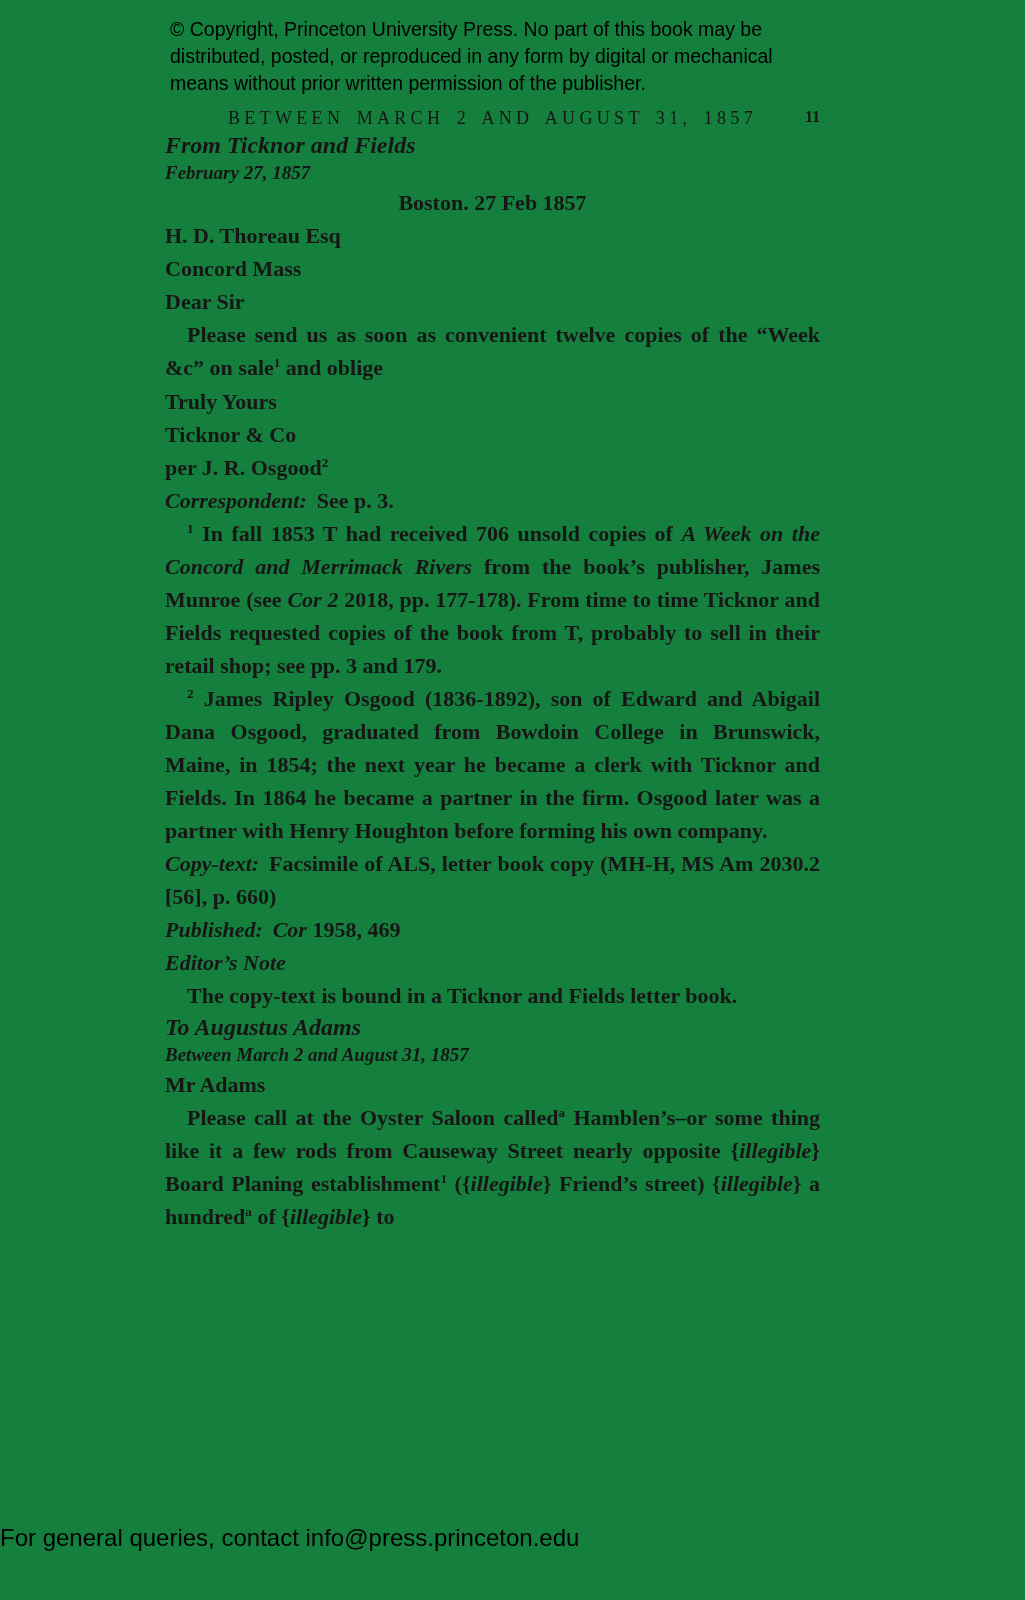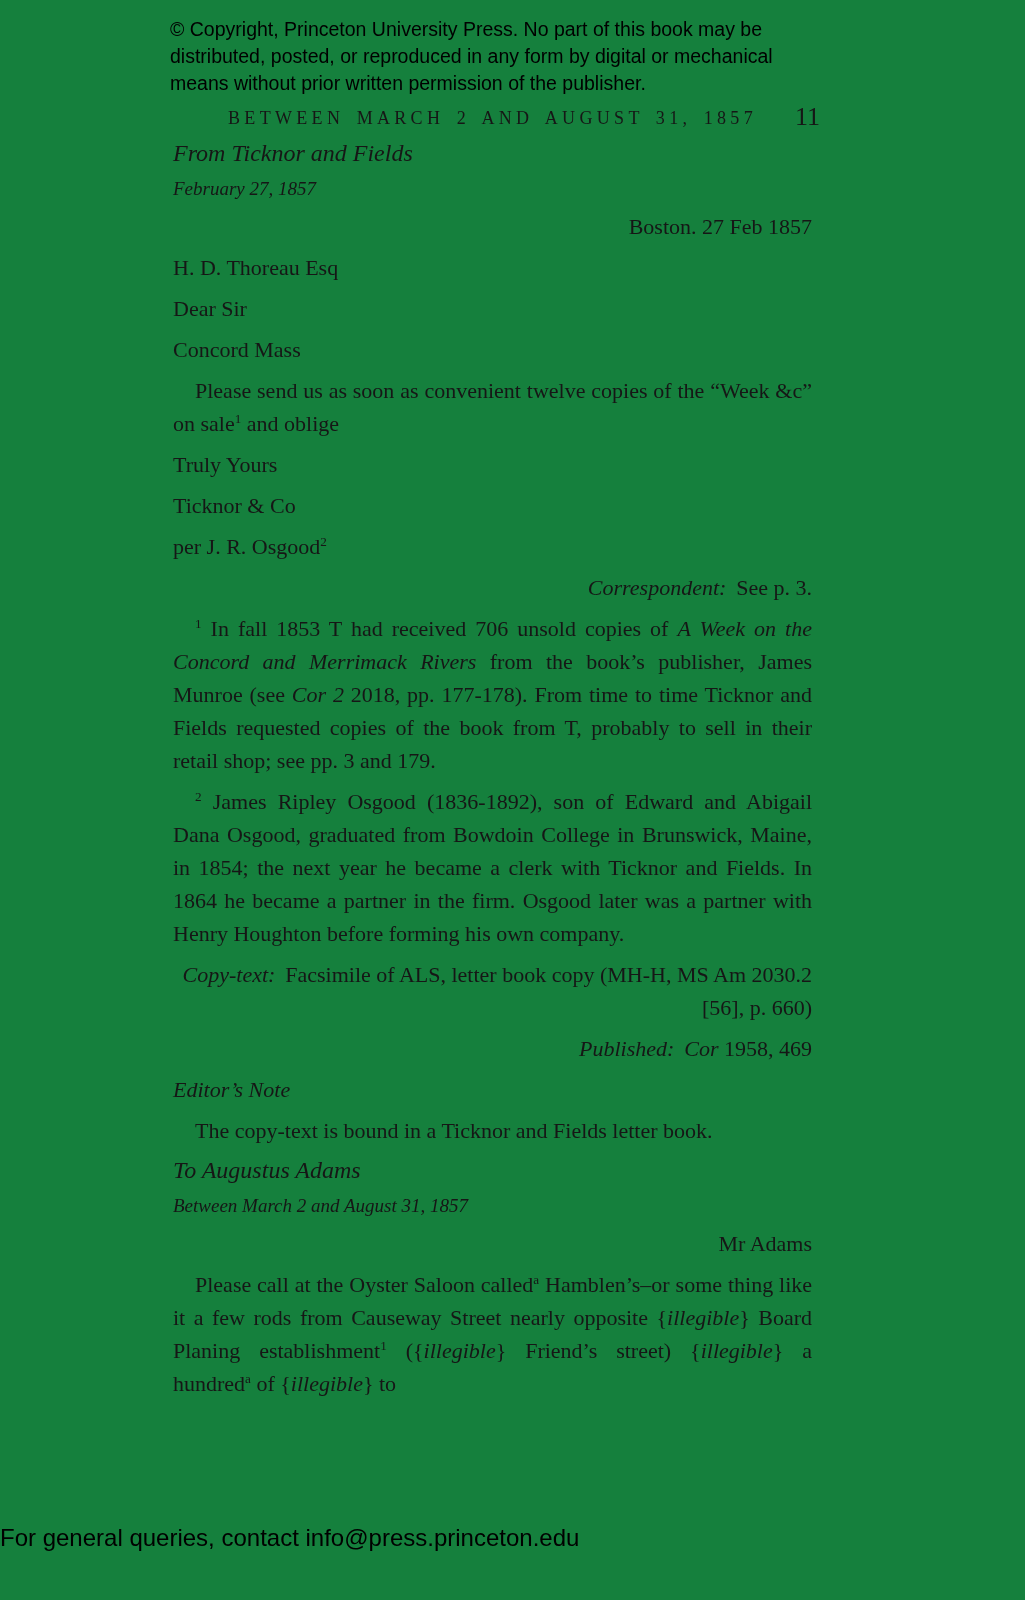--- a/index.html
+++ b/index.html
@@ -22,43 +22,43 @@
     text-align: left;
     font-family: "Liberation Sans", sans-serif;
     font-size: 24px; color: #000;
   }
 
   
   .textblock {
     position: absolute; top: 102px; left: 165px; width: 655px;
     font-size: 22px; line-height: 33px; color: #161616;
   }
-  .textblock p { margin: 8px; }
+  .textblock p { margin: 0; font-weight: bold; }
 
   .running-head-row { position: relative; height: 28px; }
   .running-head {
     display: block; text-align: center;
     font-size: 18px; letter-spacing: 0.24em; word-spacing: 0.2em;
   }
   .page-number {
     position: absolute; right: 0; top: -2px;
-    font-size: 26px; letter-spacing: 0;
+    font-size: 16px; letter-spacing: 0; font-weight: bold;
   }
 
   .l-heading { margin-top: 24px; font-style: italic; font-size: 24px; line-height: 30px; }
   .l-date    { margin-top: 7px;  font-style: italic; font-size: 19px; line-height: 26px; }
 
-  .dateline  { margin-top: 7px; text-align: right; }
+  .dateline  { margin-top: 7px; text-align: center; }
   .addr      { }
   .just      { text-align: justify; }
   .ind       { text-indent: 22px; }
 
   .signature { text-align: left; padding-right: 28px; margin-top: 1px; }
 
-  .note      { margin-top: 15px; text-align: right; }
+  .note      { margin-top: 15px; }
   .label     { font-style: italic; margin-right: 0.45em; }
   .it        { font-style: italic; }
 
   .footnote  { margin-top: 12px; }
   sup { font-size: 0.6em; line-height: 0; vertical-align: super; }
 
   .editors-head { margin-top: 15px; font-style: italic; }
 
   .letter2-heading { margin-top: 72px; }
 </style>
@@ -79,22 +79,22 @@
       <span class="running-head">BETWEEN MARCH 2 AND AUGUST 31, 1857</span>
       <span class="page-number">11</span>
     </div>
 
     <p class="l-heading">From Ticknor and Fields</p>
     <p class="l-date">February 27, 1857</p>
 
     <p class="dateline">Boston. 27 Feb 1857</p>
 
     <p class="addr">H. D. Thoreau Esq</p>
+    <p class="addr">Concord Mass</p>
     <p class="addr">Dear Sir</p>
-    <p class="addr">Concord Mass</p>
 
     <p class="just ind"><span>Please send us as soon as convenient twelve copies of the “Week &amp;c” on sale</span><sup>1</sup><span> and oblige</span></p>
 
     <div class="signature">
       <p>Truly Yours</p>
       <p>Ticknor &amp; Co</p>
       <p><span>per J. R. Osgood</span><sup>2</sup></p>
     </div>
 
     <p class="note"><span class="label">Correspondent:</span><span>See p. 3.</span></p>

